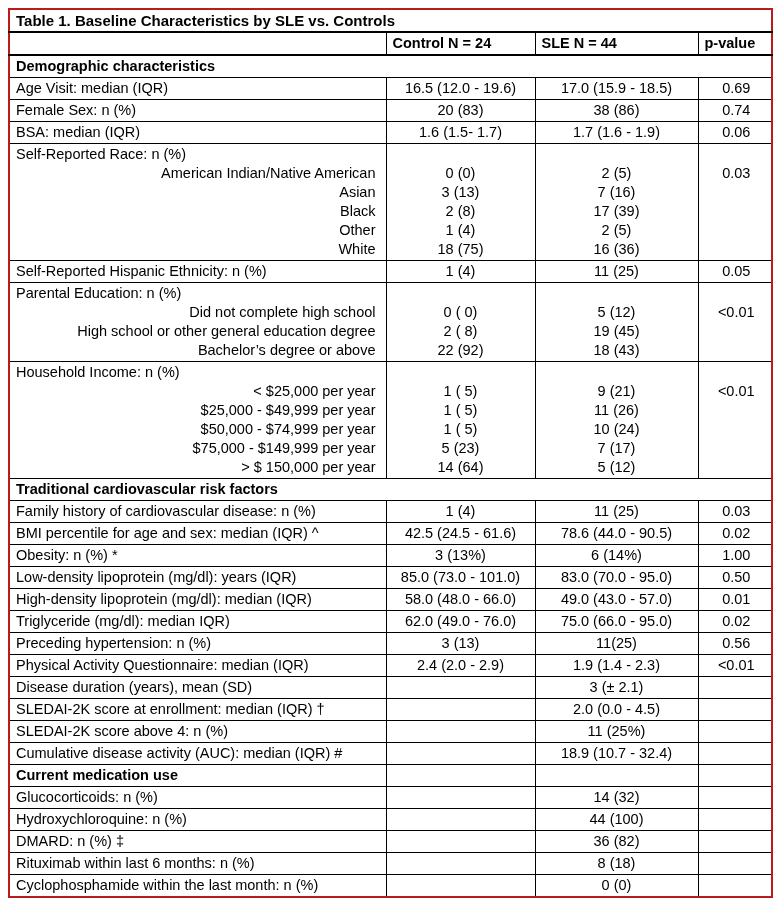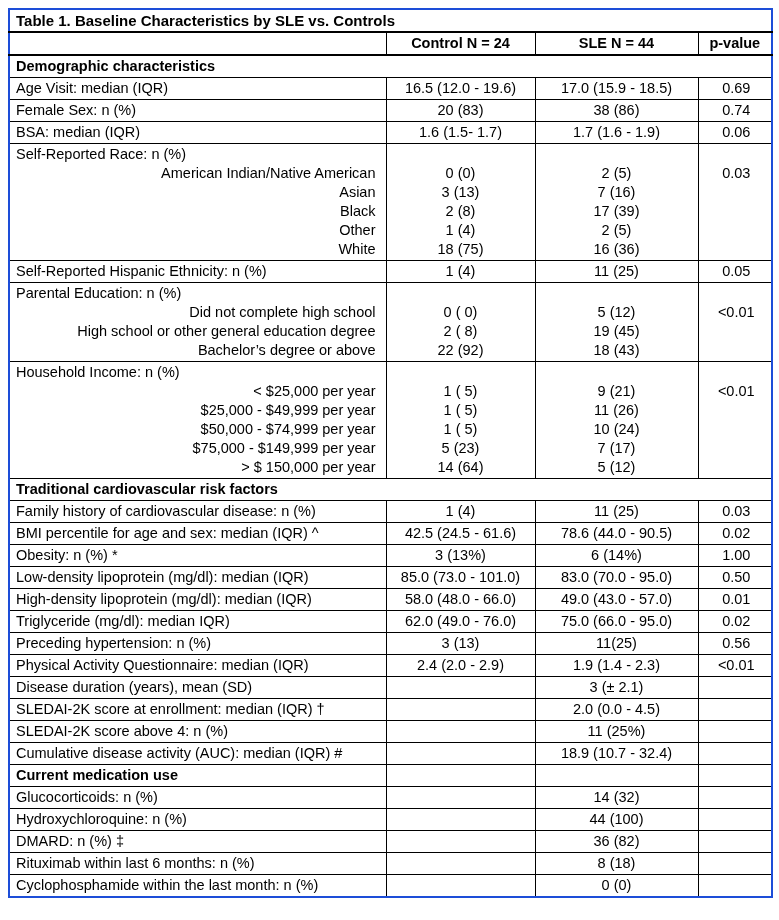--- a/index.html
+++ b/index.html
@@ -6,33 +6,33 @@
   body {
     width:779px; height:920px;
     font-family:"Liberation Sans", sans-serif;
     color:#000;
   }
   .page { box-sizing:border-box; width:779px; height:920px; padding:8px 0 0 8px; background:#fff; }
   table.baseline {
     border-collapse:collapse;
     table-layout:fixed;
     width:763px;
-    border:2px solid #1d4ed8;
+    border:2px solid #b91c1c;
   }
   td {
     border:1px solid #000;
     font-size:14.5px;
     line-height:19px;
     padding:1px 6px;
     vertical-align:top;
     overflow:hidden;
     white-space:nowrap;
   }
   td.title-cell { font-weight:bold; font-size:15px; border-bottom:2px solid #000; }
-  td.head-cell  { font-weight:bold; text-align:center; border-bottom:2px solid #000; }
+  td.head-cell  { font-weight:bold; border-bottom:2px solid #000; }
   td.sec-cell   { font-weight:bold; }
   td.lbl  { text-align:left;margin-left:32px; }
   td.val  { text-align:center; }
   td.pval { text-align:center;padding-left:9px; }
   .main-line { text-align:left; }
   .sub-line  { text-align:right; padding-right:4px; }
   .c-line    { text-align:center; }
 </style>
 </head>
 <body>
@@ -181,21 +181,21 @@
           <td class="val">78.6 (44.0 - 90.5)</td>
           <td class="pval">0.02</td>
         </tr>
         <tr>
           <td class="lbl">Obesity: n (%) *</td>
           <td class="val">3 (13%)</td>
           <td class="val">6 (14%)</td>
           <td class="pval">1.00</td>
         </tr>
         <tr>
-          <td class="lbl">Low-density lipoprotein (mg/dl): median (IQR)</td>
+          <td class="lbl">Low-density lipoprotein (mg/dl): years (IQR)</td>
           <td class="val">85.0 (73.0 - 101.0)</td>
           <td class="val">83.0 (70.0 - 95.0)</td>
           <td class="pval">0.50</td>
         </tr>
         <tr>
           <td class="lbl">High-density lipoprotein (mg/dl): median (IQR)</td>
           <td class="val">58.0 (48.0 - 66.0)</td>
           <td class="val">49.0 (43.0 - 57.0)</td>
           <td class="pval">0.01</td>
         </tr>

